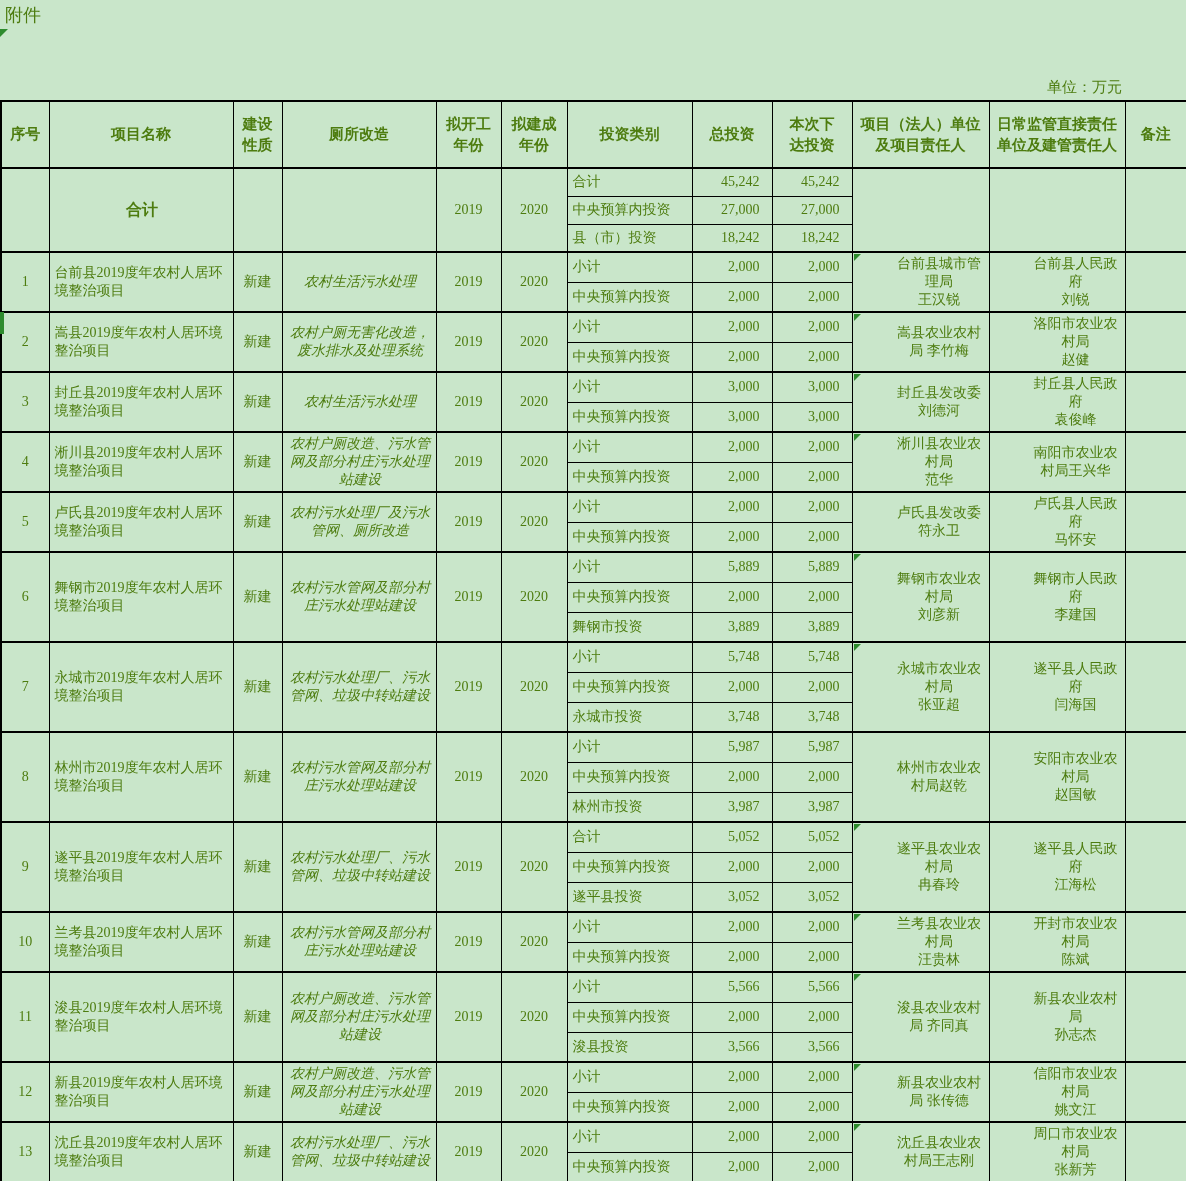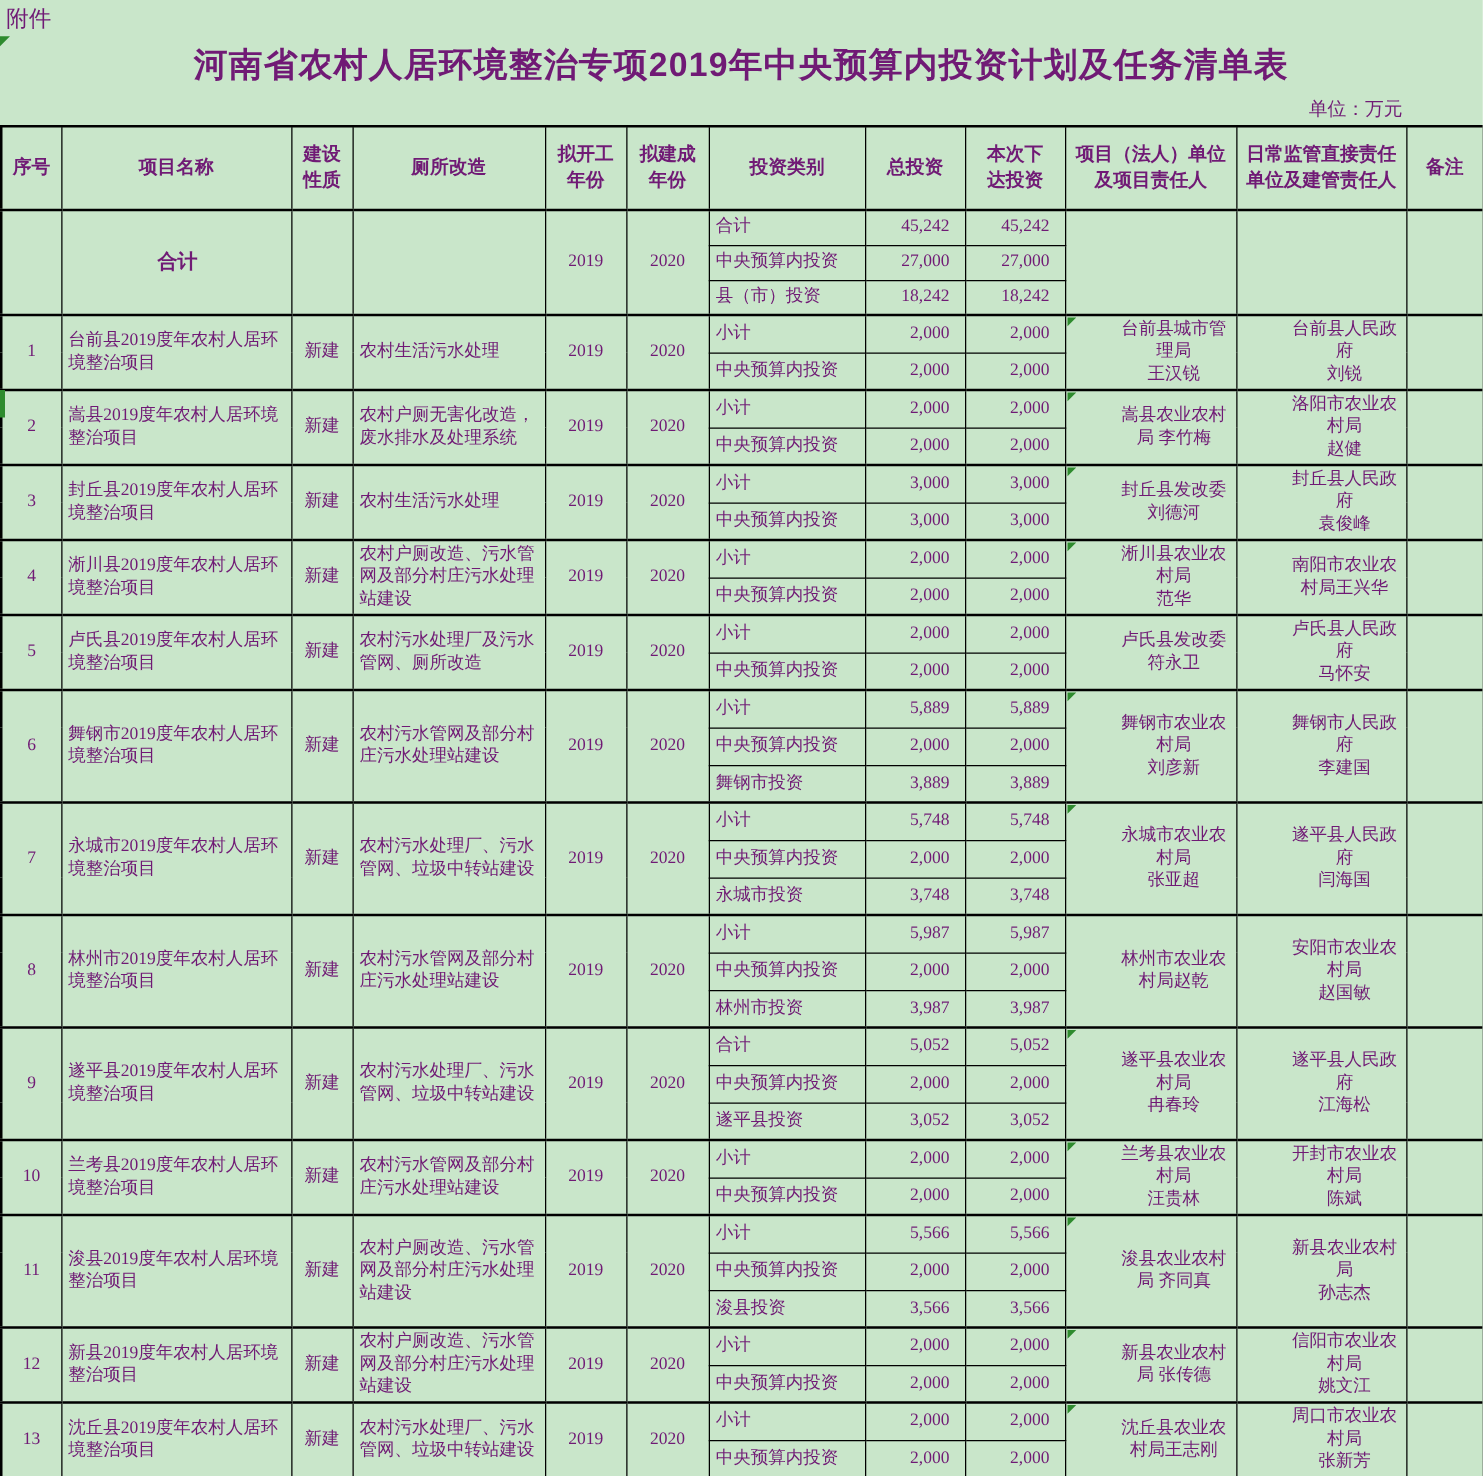--- a/index.html
+++ b/index.html
@@ -1,18 +1,18 @@
 <!DOCTYPE html>
 <html><head>
 <meta charset="utf-8">
 <style>
   html,body{margin:0;padding:0;}
   .page{
     position:relative;width:1186px;height:1181px;overflow:hidden;
-    background:#c9e6ca;color:#701a75;
+    background:#c9e6ca;color:#4d7c0f;
     font-family:"Liberation Serif","DejaVu Serif",serif;
   }
   .attachment{position:absolute;top:3px;left:5px;font-size:18px;}
   .corner-flag{
     position:absolute;left:0;top:29px;width:0;height:0;
     border-top:8px solid #2e8b2e;border-right:8px solid transparent;
   }
   .doc-title{
     position:absolute;top:34px;left:0;width:100%;text-align:center;
     font-size:27px;font-weight:bold;letter-spacing:1px;
@@ -27,37 +27,36 @@
   th,td{border:1px solid #000;font-size:14px;padding:1px 3px;overflow:hidden;}
   thead th{
     height:63px;font-weight:bold;font-size:15px;text-align:center;
     vertical-align:middle;white-space:pre-line;line-height:1.35;
   }
   tr.row-start td{border-top:2px solid #000;}
   td{vertical-align:middle;line-height:1.3;}
   td.c-no,td.c-nature,td.c-year,td.c-remark{text-align:center;}
   td.c-name{text-align:left;padding-left:5px;}
   td.c-name.total{text-align:center;font-weight:bold;font-size:16px;}
-  td.c-content{text-align:left;padding-left:5px;}
+  td.c-content{text-align:center;padding-left:5px;font-style:italic;}
   td.c-invtype{text-align:left;padding-left:5px;}
   td.c-num{text-align:right;padding-right:12px;}
   td.c-unit,td.c-sup{text-align:center;white-space:pre-line;position:relative;padding-left:40px;}
   .comment-marker{
     position:absolute;left:1px;top:1px;width:0;height:0;
     border-top:7px solid #2e8b2e;border-right:7px solid transparent;
   }
   .left-green-bar{position:absolute;left:0;top:312px;width:4px;height:22px;background:#2e8b2e;}
 </style>
 </head>
 <body>
 
 <div class="page">
   <div class="attachment">附件</div>
   <div class="corner-flag"></div>
-  <div class="doc-title">河南省农村人居环境整治专项2019年中央预算内投资计划及任务清单表</div>
   <div class="unit-note">单位：万元</div>
 
   <div class="tbl-wrap">
     <table>
       <colgroup>
         <col style="width:48px">
           <col style="width:184px">
           <col style="width:49px">
         <col style="width:154px">
           <col style="width:65px">

